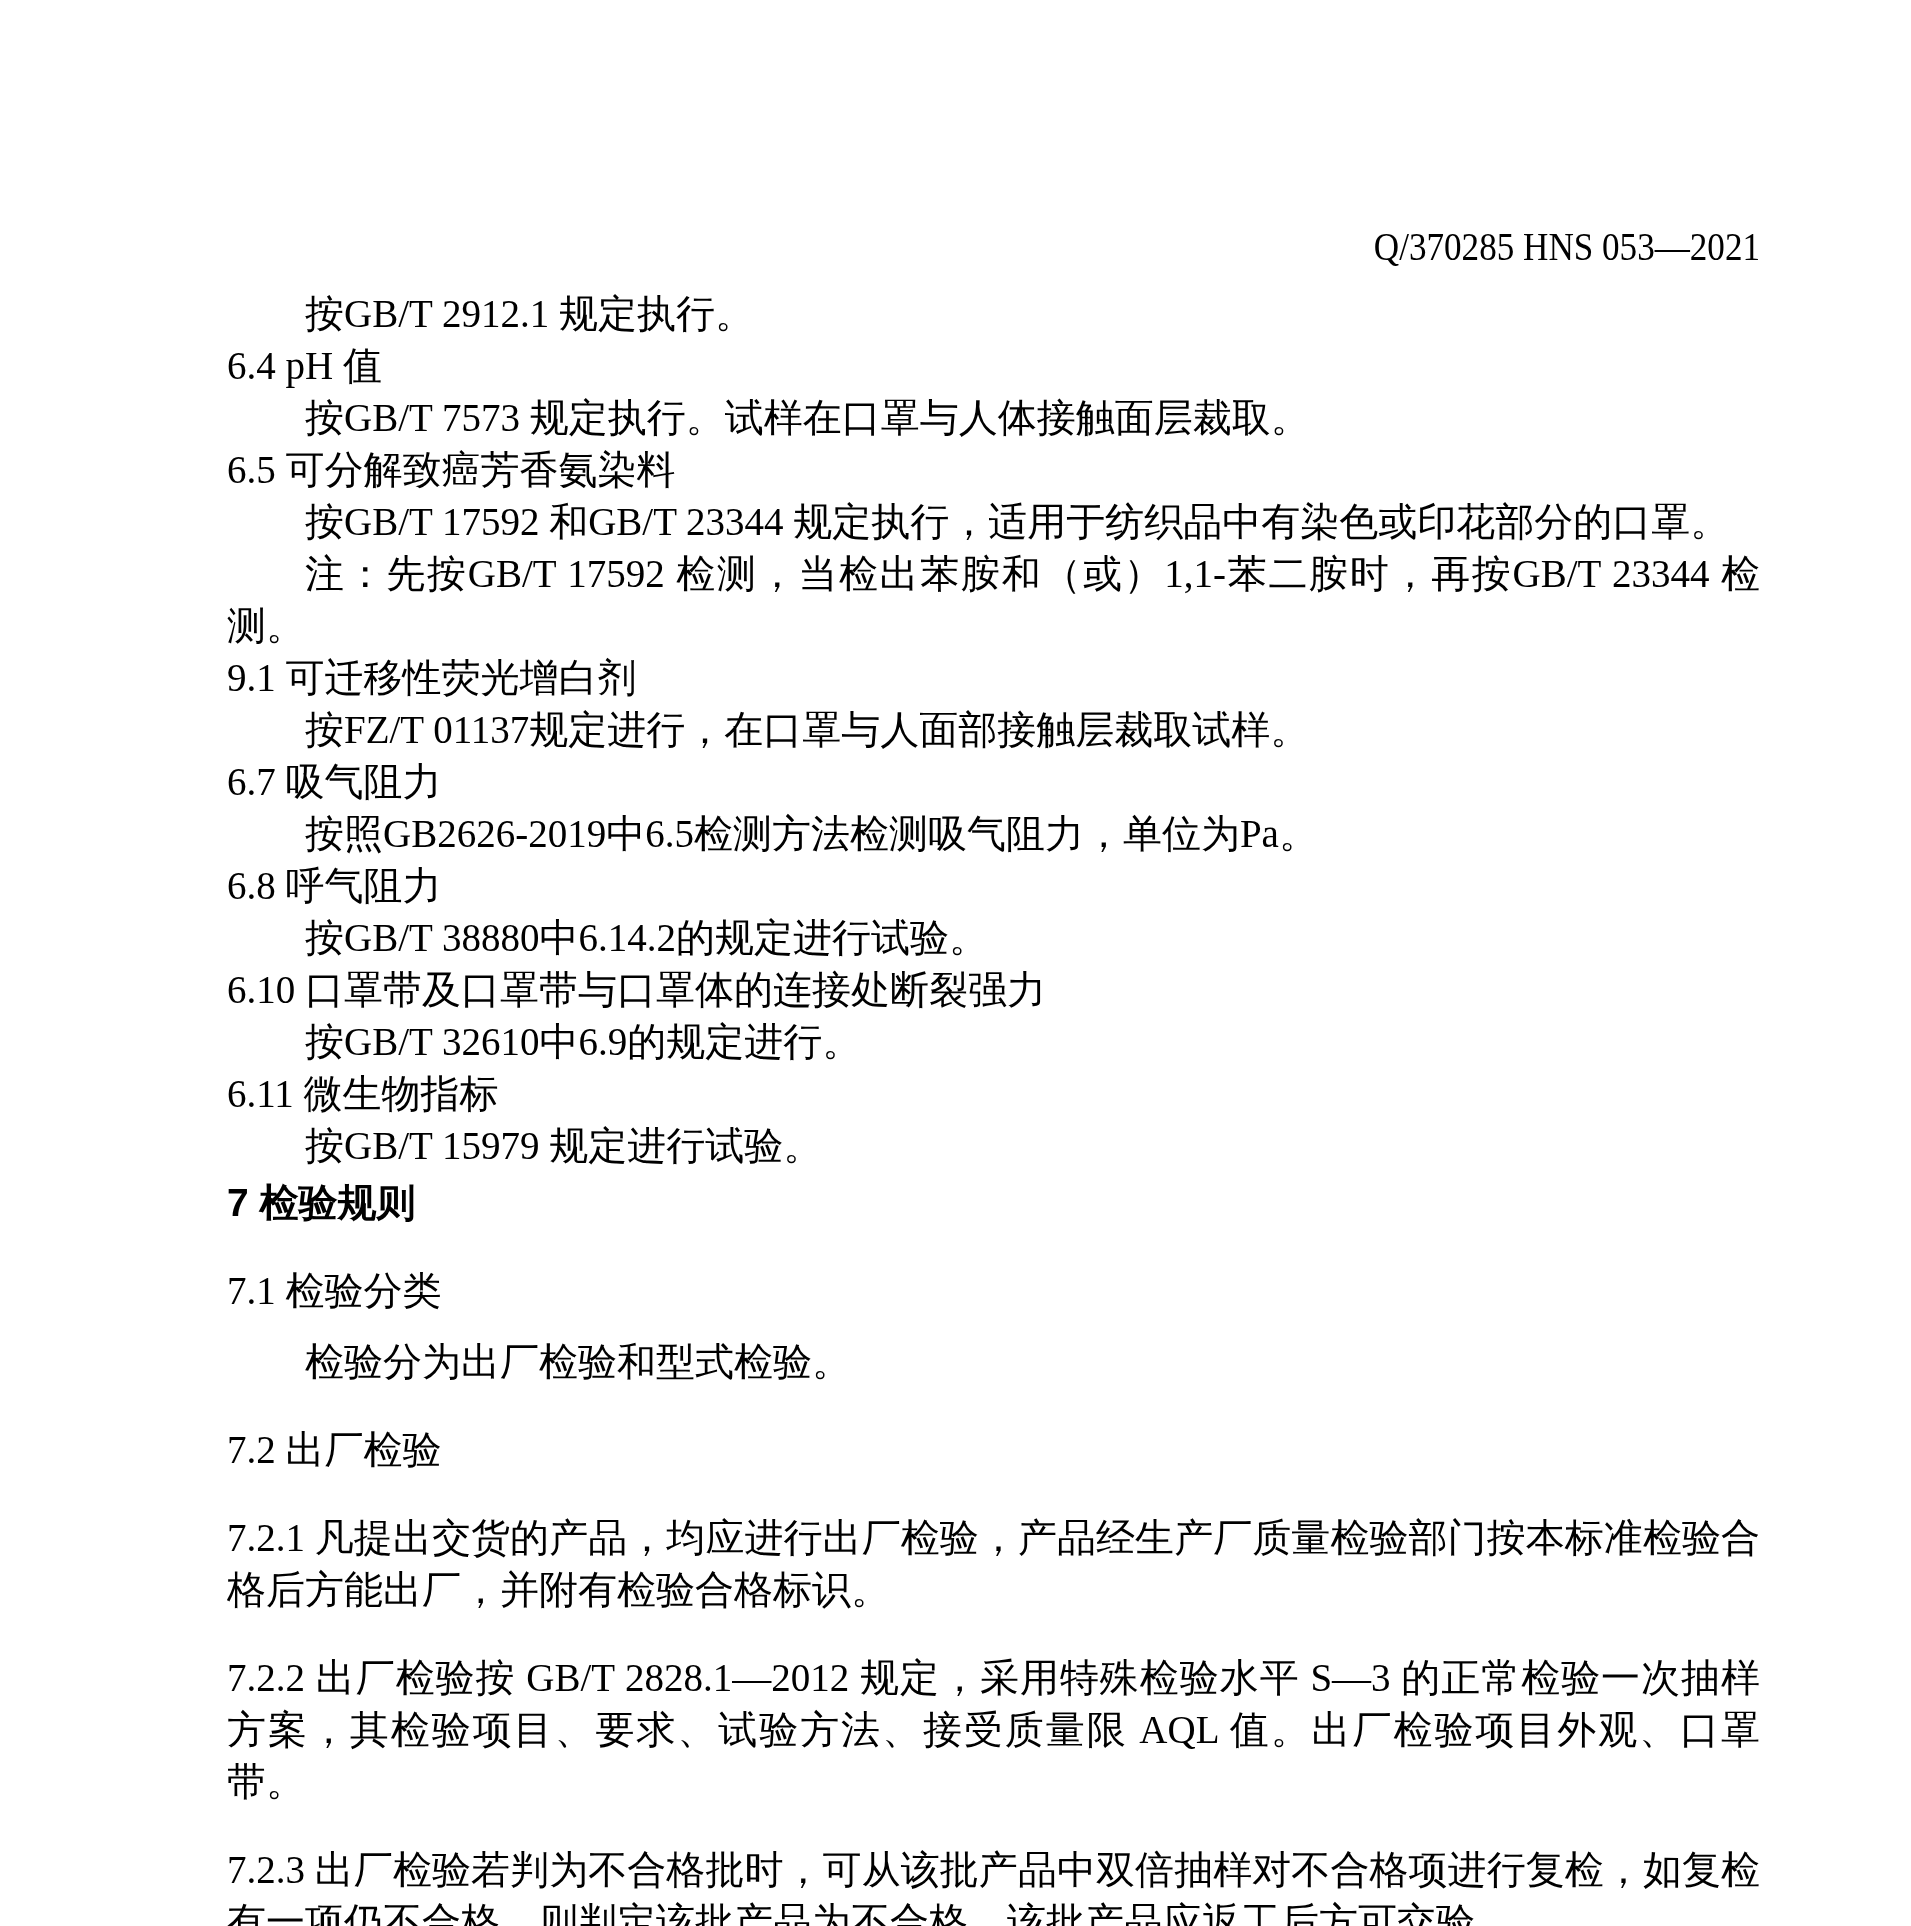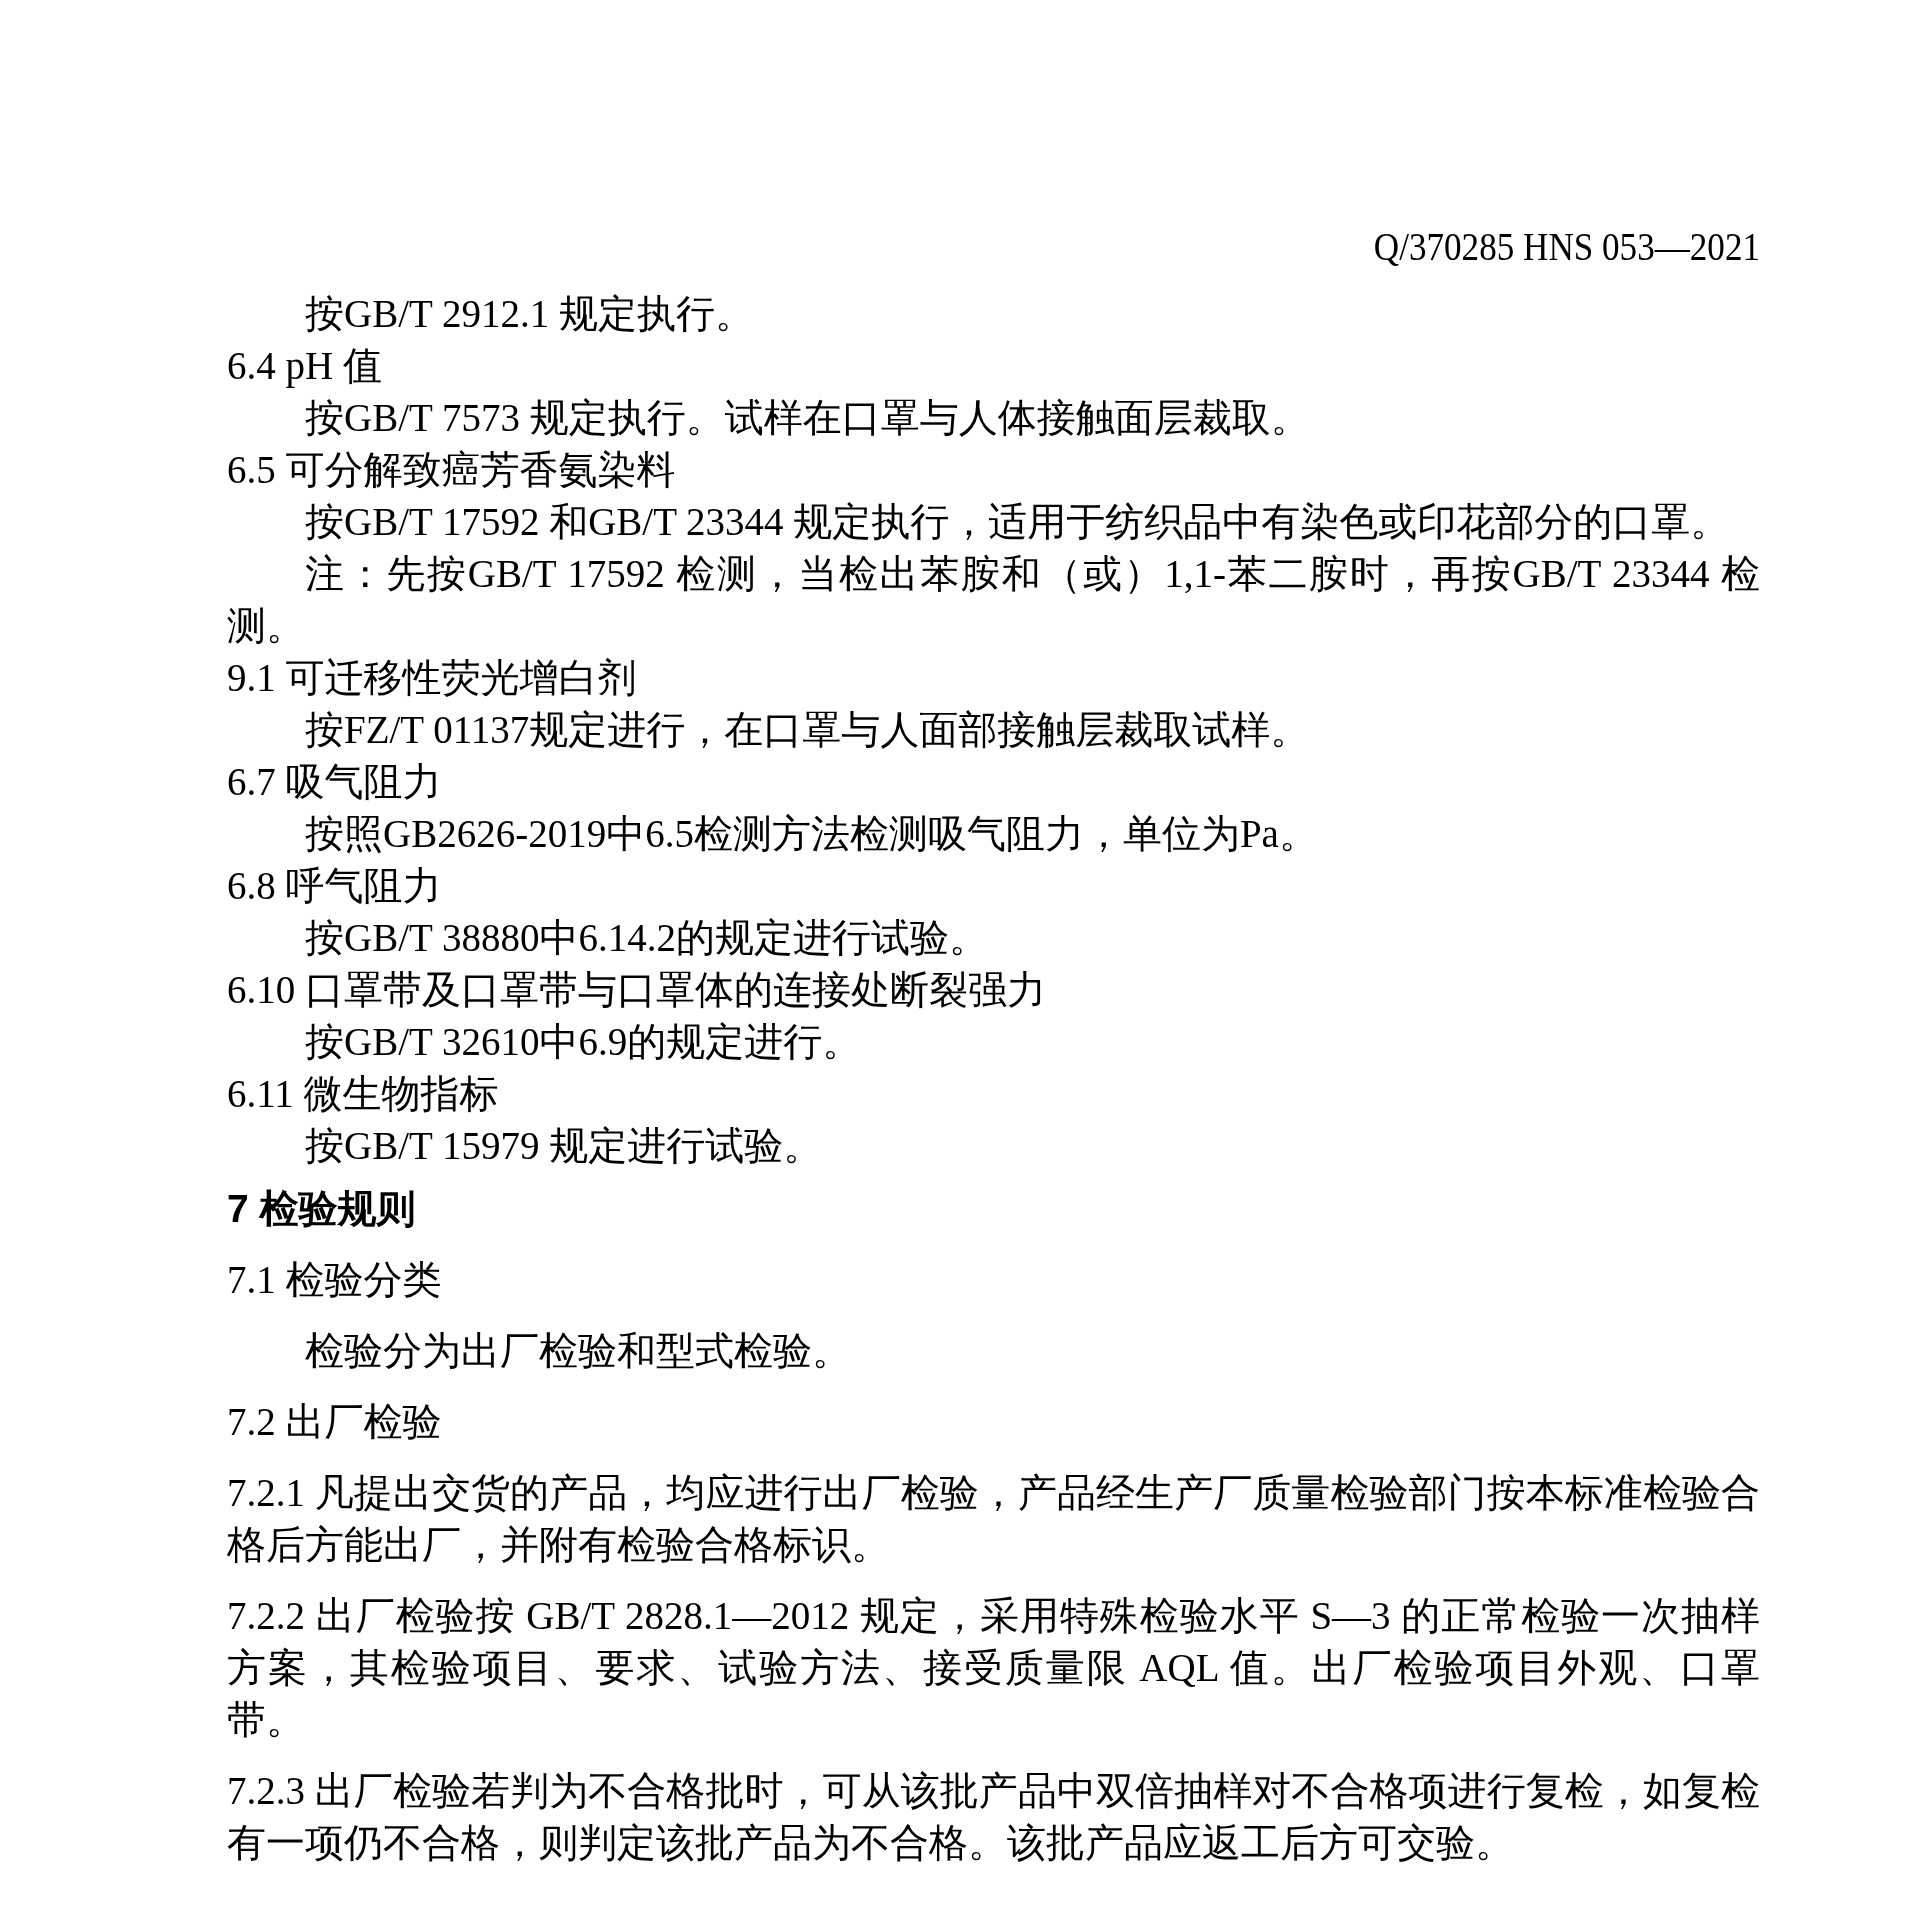--- a/index.html
+++ b/index.html
@@ -27,27 +27,27 @@
     top: 288px; left: 227px; width: 1533px;
     font-size: 39px; line-height: 52px;
     text-align: justify;
   }
   .blk { margin: 0; }
   
   .h6 { text-indent: 0; }
   .b6 { text-indent: 2em; }
   
   .h1 {
-    margin-top: 11px;
+    margin-top: 5px;
     font-family: "Liberation Sans", "DejaVu Sans", sans-serif;
     font-weight: 700;
     text-align: left;
   }
   
-  .p7  { margin-top: 19px; }
+  .p7  { margin-top: 36px; }
   .p7i { margin-top: 19px; text-indent: 2em; }
 </style>
 </head>
 <body style="background: rgb(255, 255, 255); color: rgb(0, 0, 0);">
 
 <div class="page">
   <div class="header">Q/370285 HNS 053—2021</div>
 
   <div class="content" id="doc-content">
       <div class="blk b6">按GB/T 2912.1 规定执行。</div>

